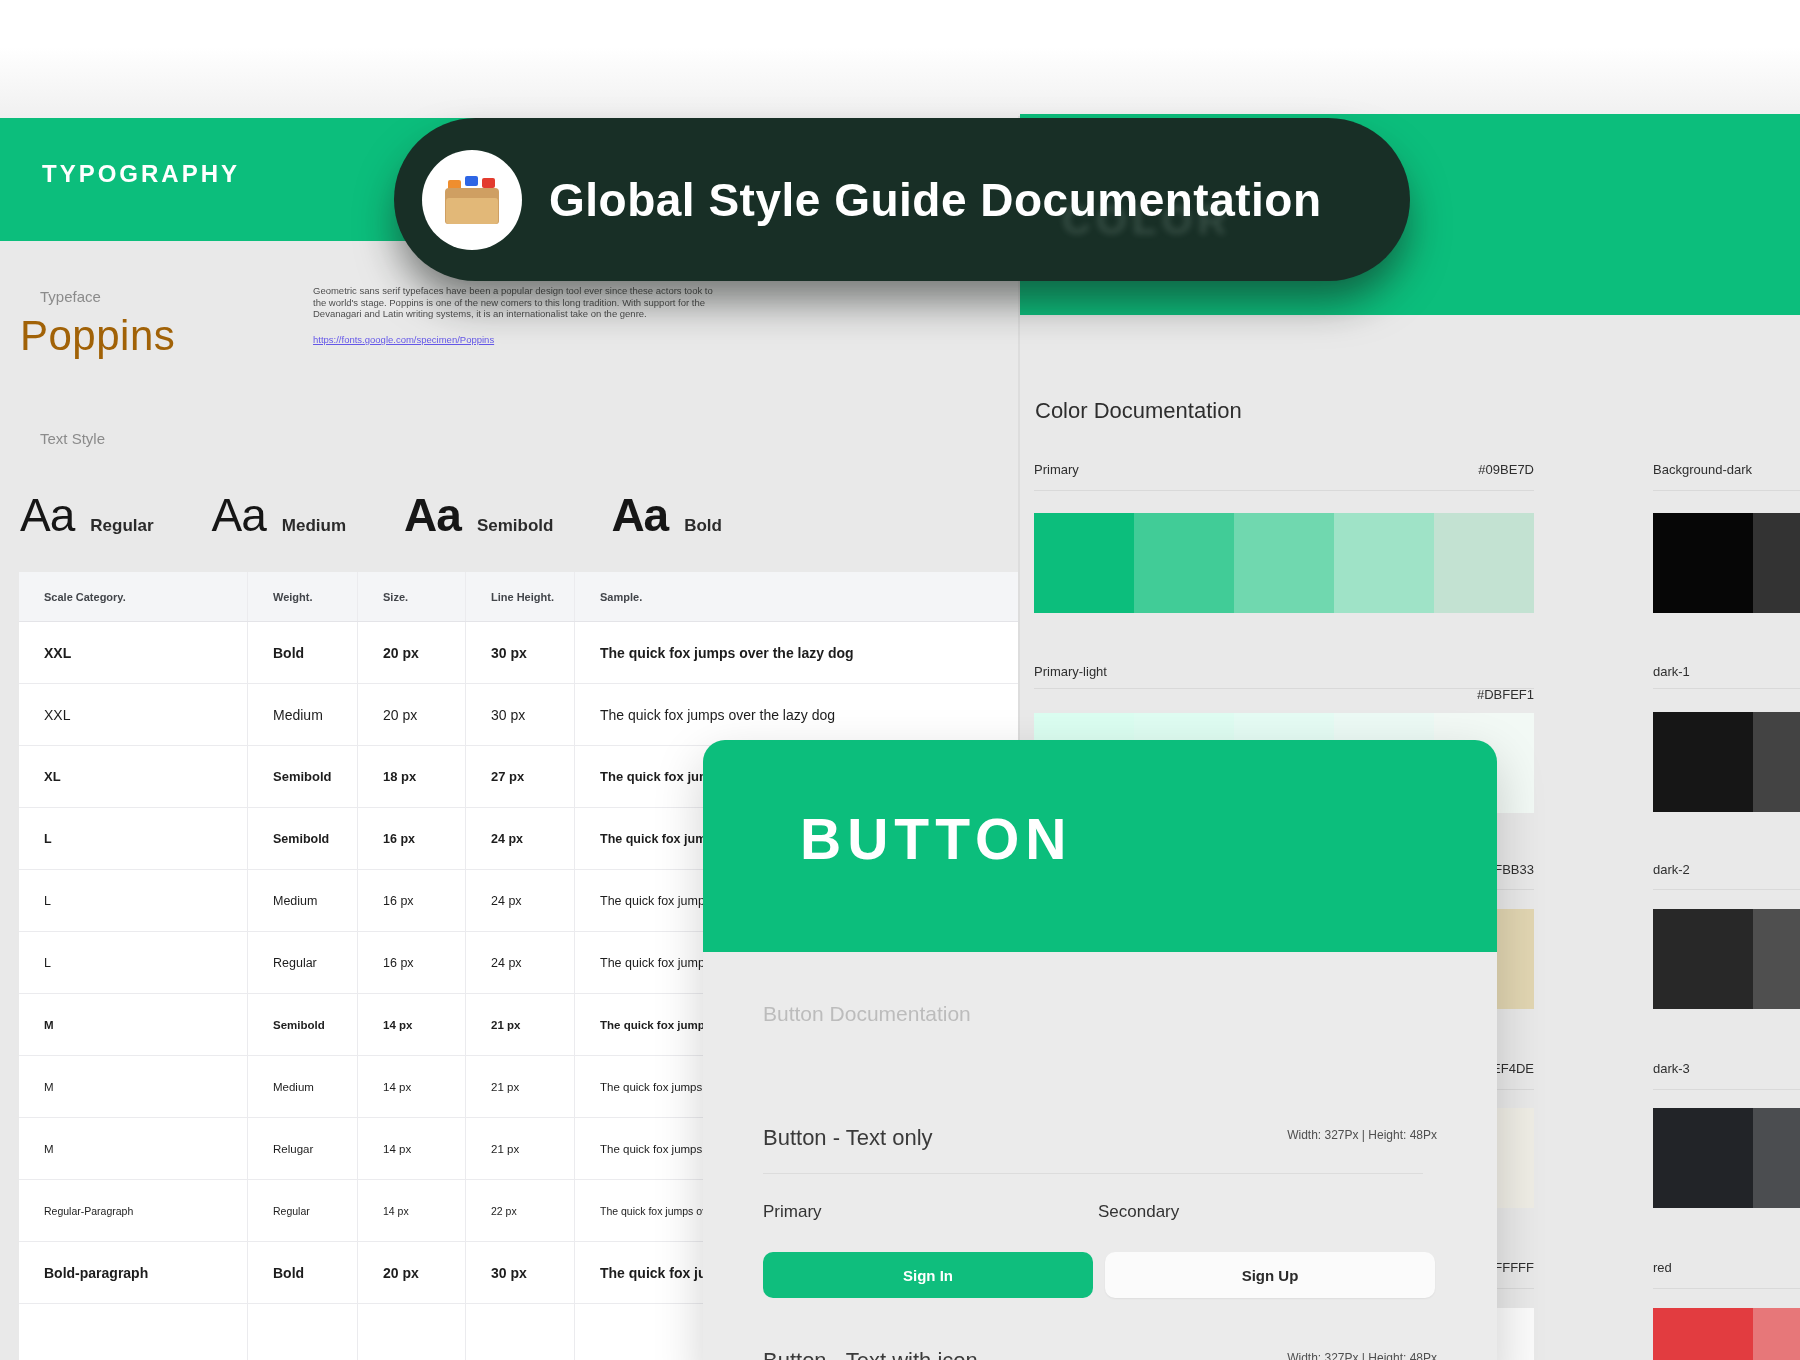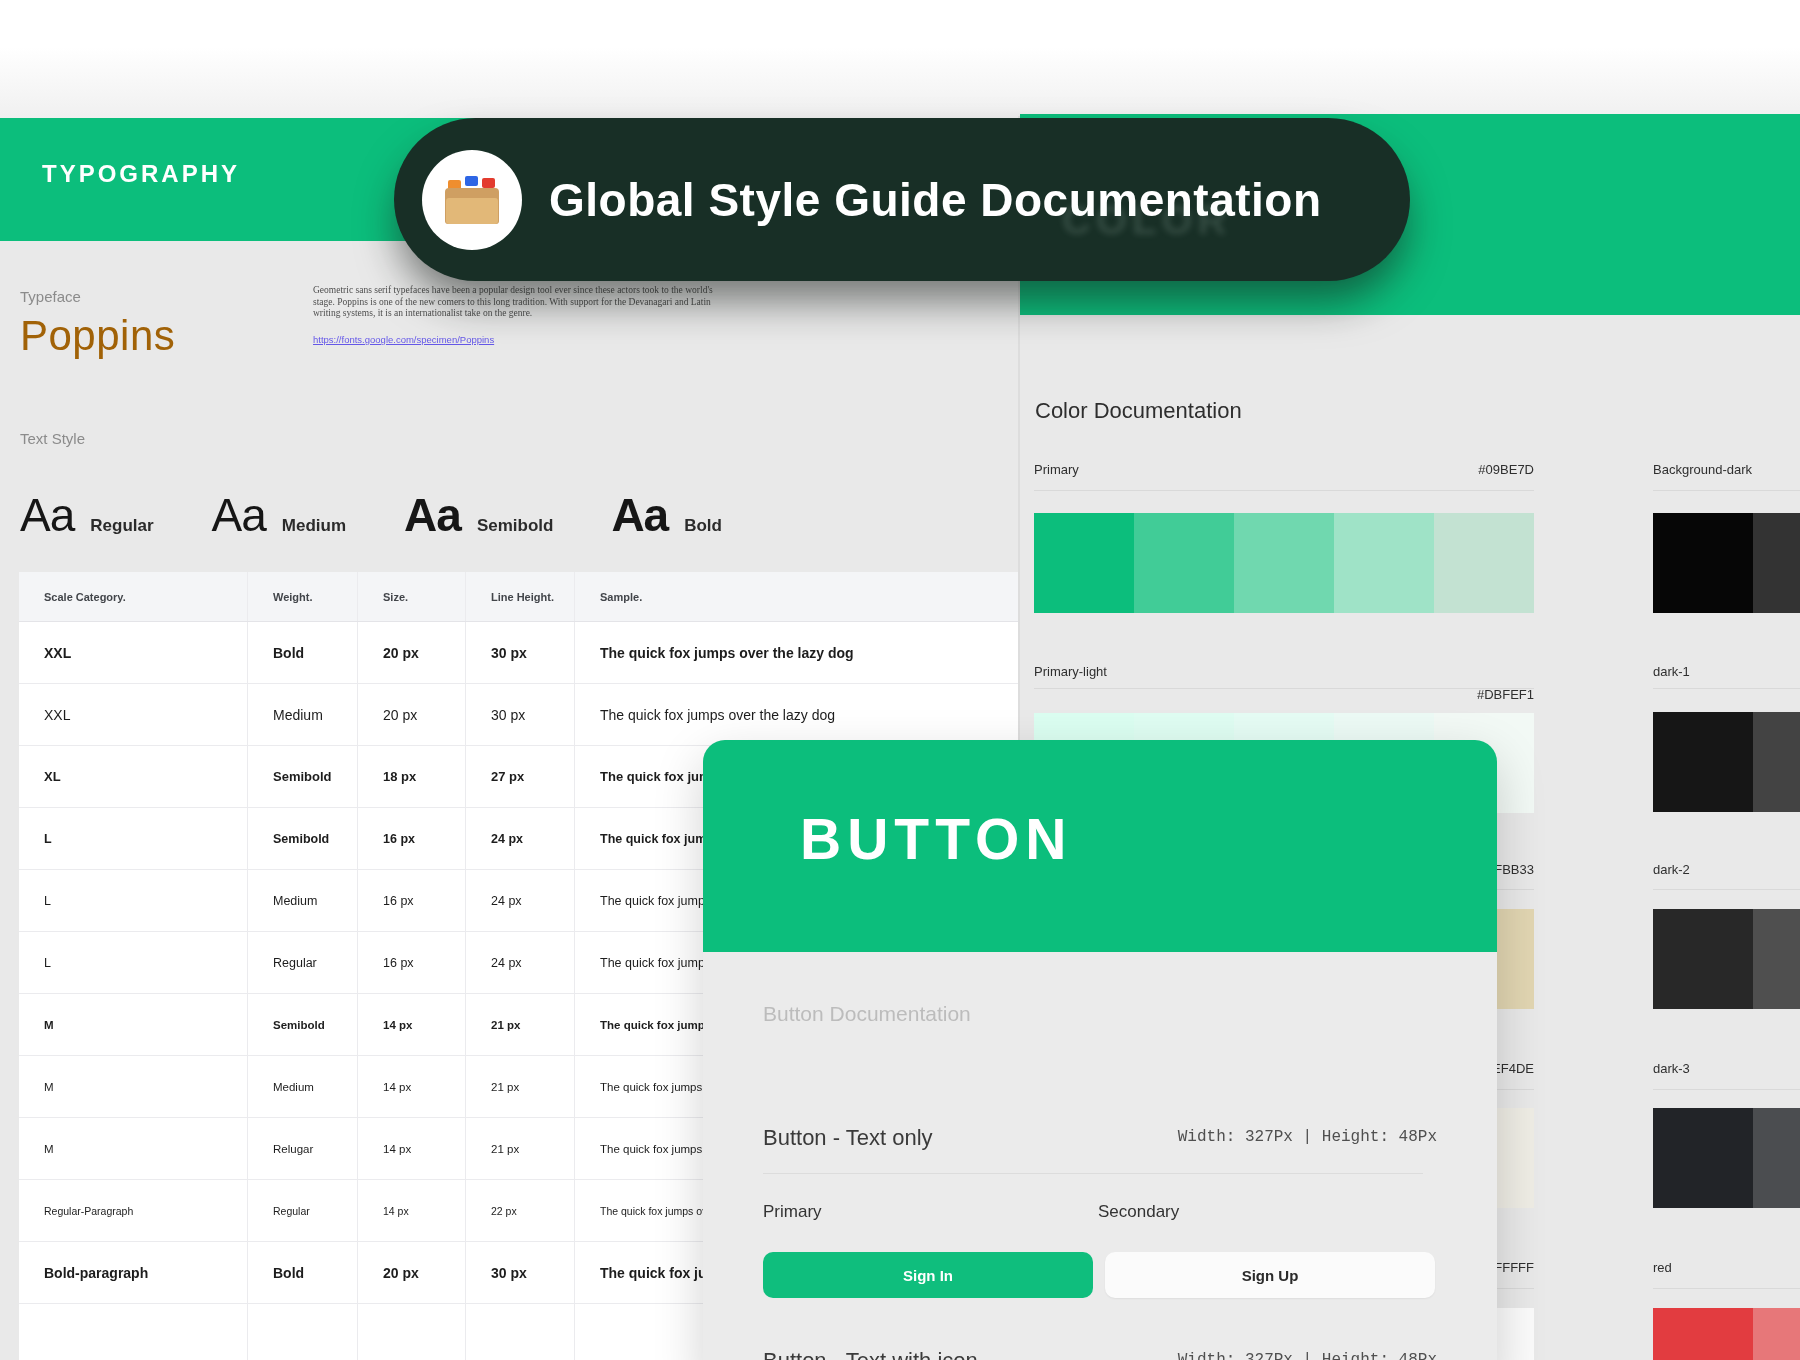--- a/index.html
+++ b/index.html
@@ -21,23 +21,23 @@
   .pill-circle{position:absolute;left:28px;top:32px;width:100px;height:100px;border-radius:50%;background:#fff;}
   .folder{position:absolute;left:23px;top:32px;width:54px;height:42px;}
   .folder-back{position:absolute;left:0;bottom:0;width:54px;height:36px;background:#cf9f62;border-radius:4px 4px 3px 3px;}
   .folder-front{position:absolute;left:1px;bottom:0;width:52px;height:26px;background:#e2b878;border-radius:3px;}
   .tab{position:absolute;width:13px;height:10px;border-radius:2px;}
   .tab-orange{left:3px;top:-2px;background:#ef8e2e;}
   .tab-blue{left:20px;top:-6px;background:#2e66e5;}
   .tab-red{left:37px;top:-4px;background:#e33b2e;}
   .pill-title{margin-left:155px;color:#ffffff;font-size:46px;font-weight:700;letter-spacing:0.5px;}
   
-  .sec-label{color:#8b8b8b;font-size:15px;z-index:2;}
+  .sec-label{color:#8b8b8b;font-size:15px;z-index:2;margin-left:20px;}
   .poppins{left:20px;top:312px;font-size:42px;font-weight:500;color:#a16207;letter-spacing:0.5px;z-index:2;}
-  .desc{left:313px;top:285px;width:400px;font-size:9.5px;line-height:11.5px;color:#4e4e4e;z-index:2;font-family:Liberation Serif, serif;}
+  .desc{left:313px;top:285px;width:400px;font-size:9.5px;line-height:11.5px;color:#4e4e4e;z-index:2;}
   .gslink{left:313px;top:334px;font-size:9.5px;color:#6558e8;text-decoration:underline;z-index:2;}
   
   .samples{left:20px;top:488px;display:flex;align-items:baseline;z-index:2;}
   .sample-group{display:flex;align-items:baseline;margin-right:58px;}
   .aa{font-size:46px;color:#161616;margin-right:16px;letter-spacing:-1px;}
   .aa-name{font-size:17px;font-weight:600;color:#2b2b2b;}
   .w400{font-weight:400}.w500{font-weight:500}.w600{font-weight:600}.w700{font-weight:700}
   
   .scale-table{left:19px;top:572px;width:999px;background:#fff;z-index:2;}
   .trow{display:grid;grid-template-columns:228px 110px 108px 109px 1fr;border-bottom:1px solid #ebebee;}
@@ -56,21 +56,21 @@
   .cd-swatch{display:flex;z-index:2;}
   .cd-swatch div{width:100px;height:100px;}
   .cd-swatch .seg2{width:50px;}
   
   .card{left:703px;top:740px;width:794px;height:640px;background:#ebebeb;border-radius:22px 22px 0 0;z-index:6;
         box-shadow:0 18px 50px rgba(0,0,0,0.18);}
   .card-head{position:absolute;left:0;top:0;width:794px;height:212px;background:#0cbe7c;border-radius:22px 22px 0 0;}
   .card-title{position:absolute;left:97px;top:66px;color:#fff;font-size:57px;font-weight:700;letter-spacing:6px;}
   .card-doc{position:absolute;left:60px;top:262px;font-size:21px;color:#bcbcbc;}
   .sec-title{position:absolute;left:60px;font-size:22px;color:#3a3a3a;}
-  .sec-meta{position:absolute;right:60px;font-size:16px;font-weight:500;color:#4f4f4f;font-family:Liberation Mono, monospace;}
+  .sec-meta{position:absolute;right:60px;font-size:12px;font-weight:500;color:#4f4f4f;}
   .card-div{position:absolute;left:60px;top:433px;width:660px;height:1px;background:#dcdcdc;}
   .lab{position:absolute;top:462px;font-size:17px;color:#333;}
   .btn{position:absolute;top:512px;width:330px;height:46px;border:none;border-radius:10px;font-size:15px;font-weight:600;
        font-family:"Liberation Sans",sans-serif;display:flex;align-items:center;justify-content:center;cursor:pointer;}
   .btn-primary{left:60px;background:#0fbe7d;color:#ffffff;}
   .btn-secondary{left:402px;background:#fbfbfb;color:#2b2b2b;box-shadow:0 1px 2px rgba(0,0,0,0.06);}
 </style>
 </head>
 <body>
 

